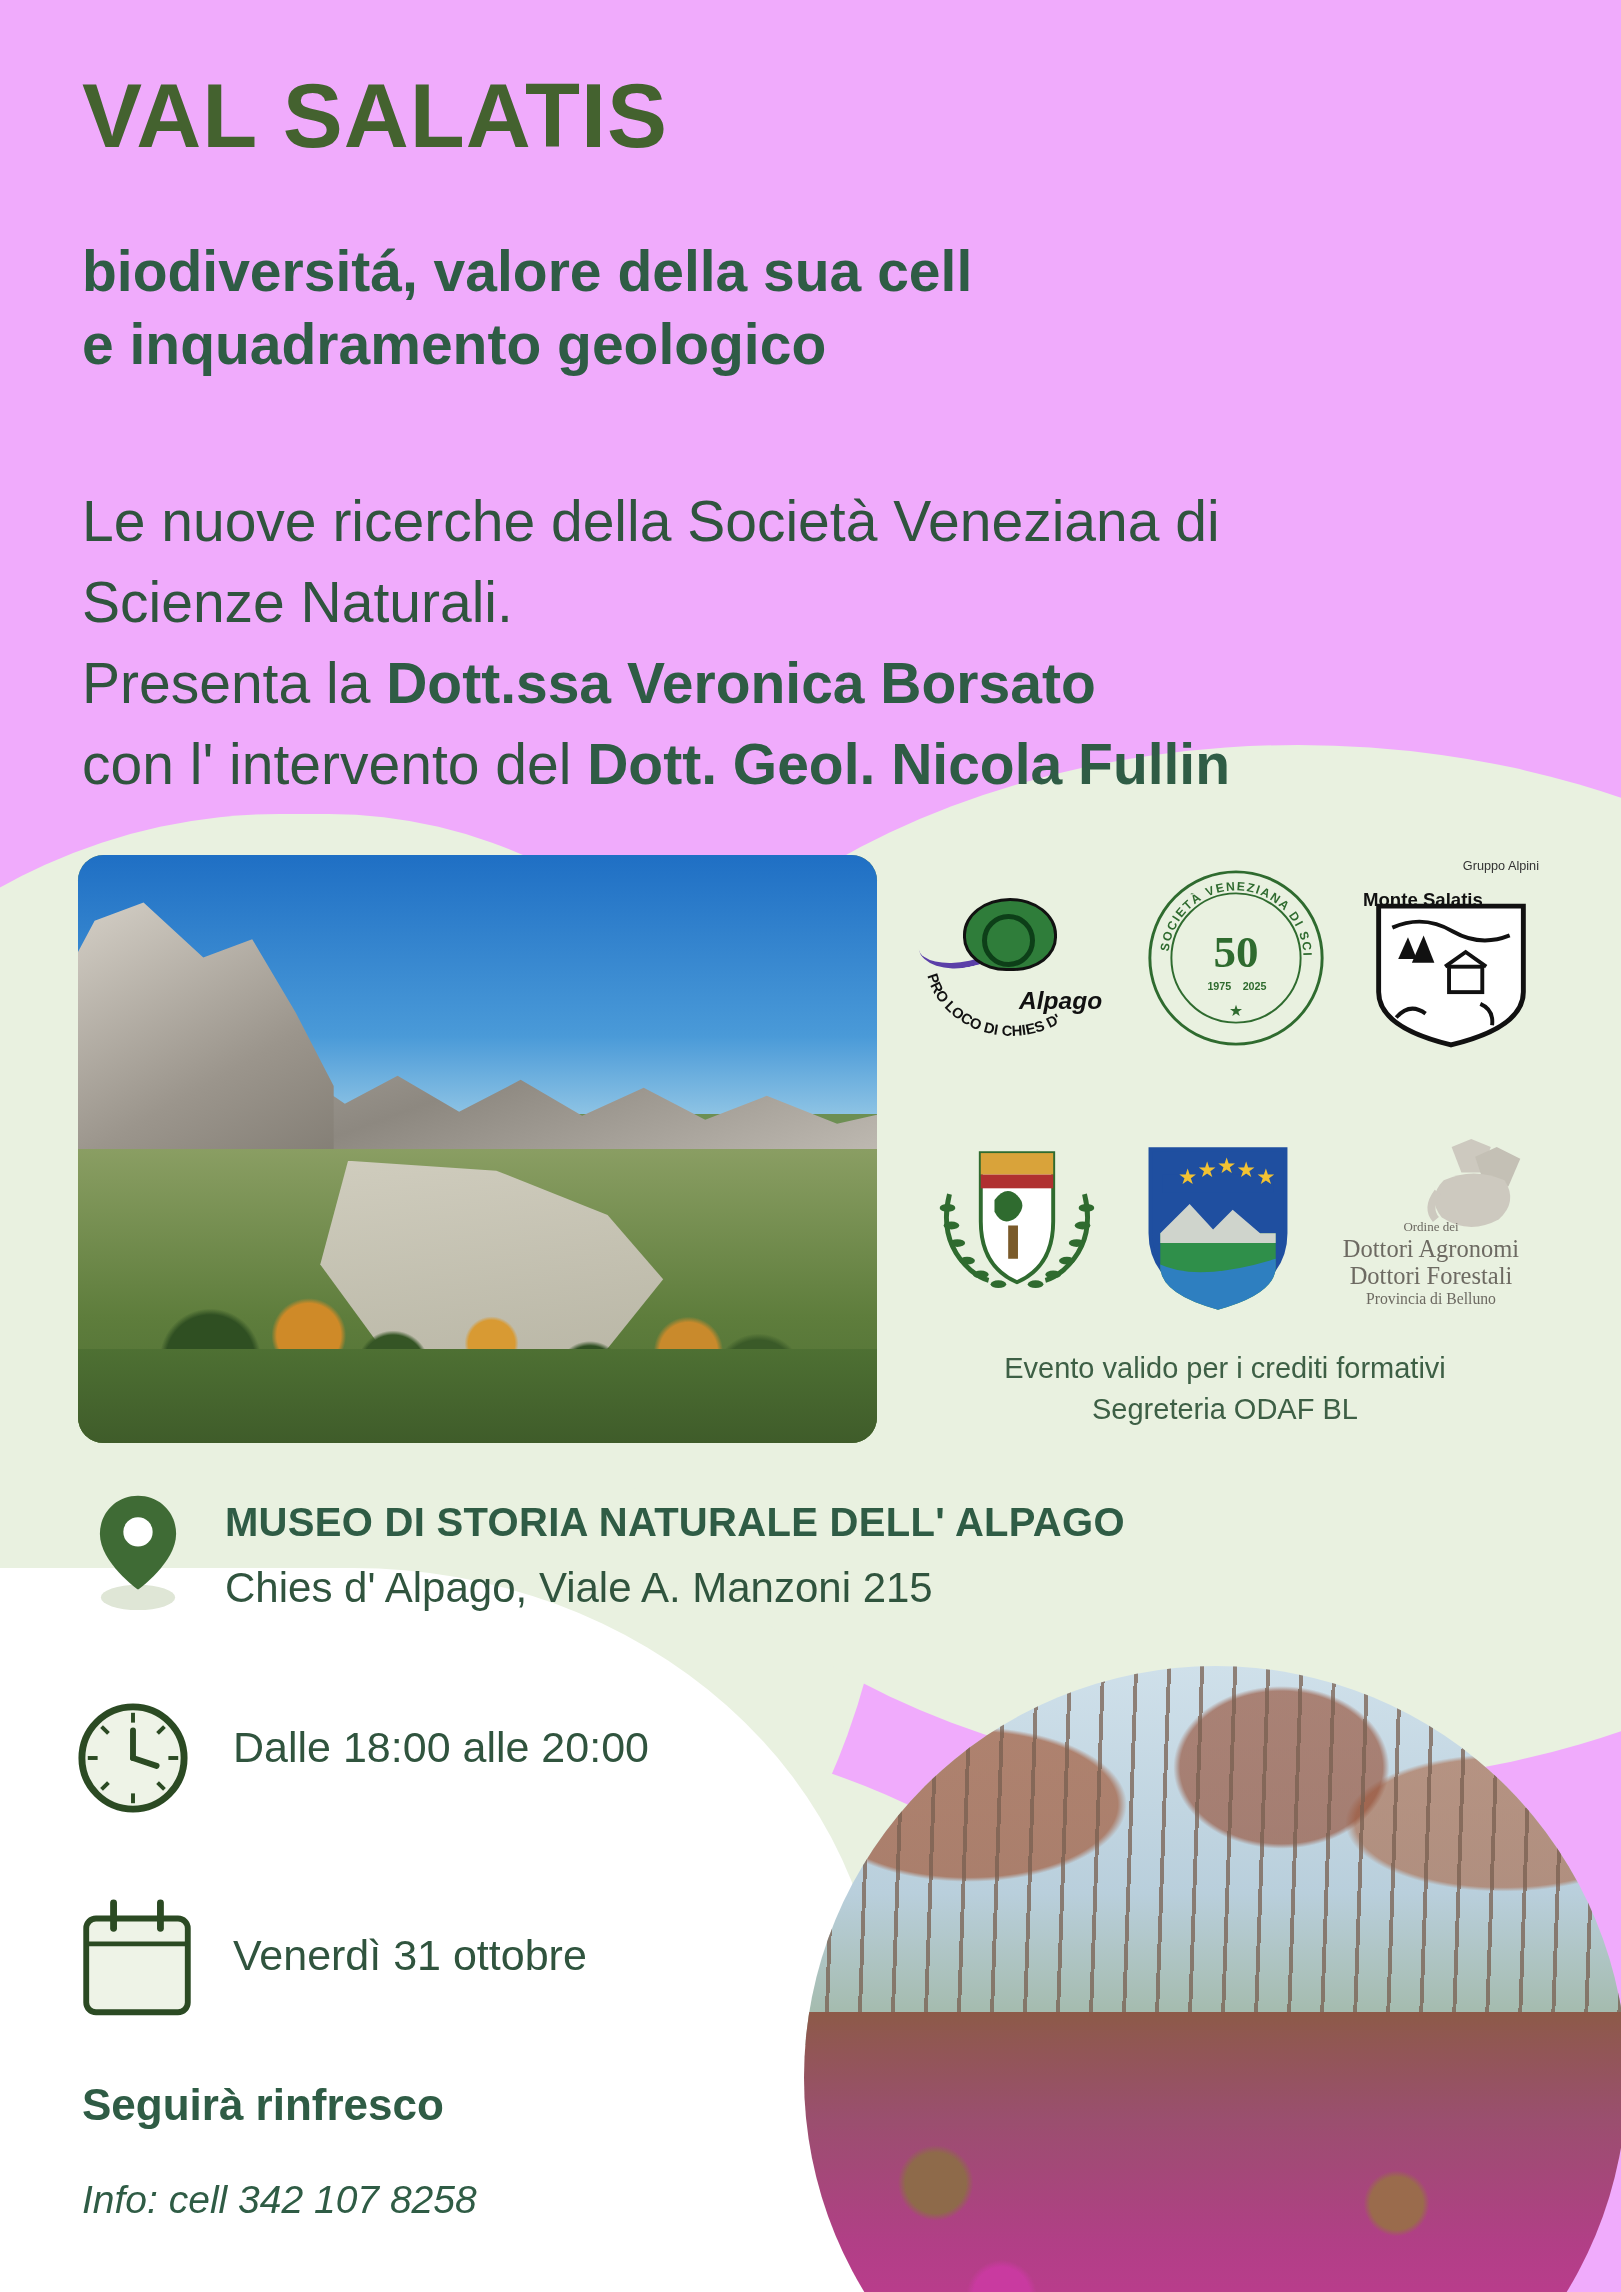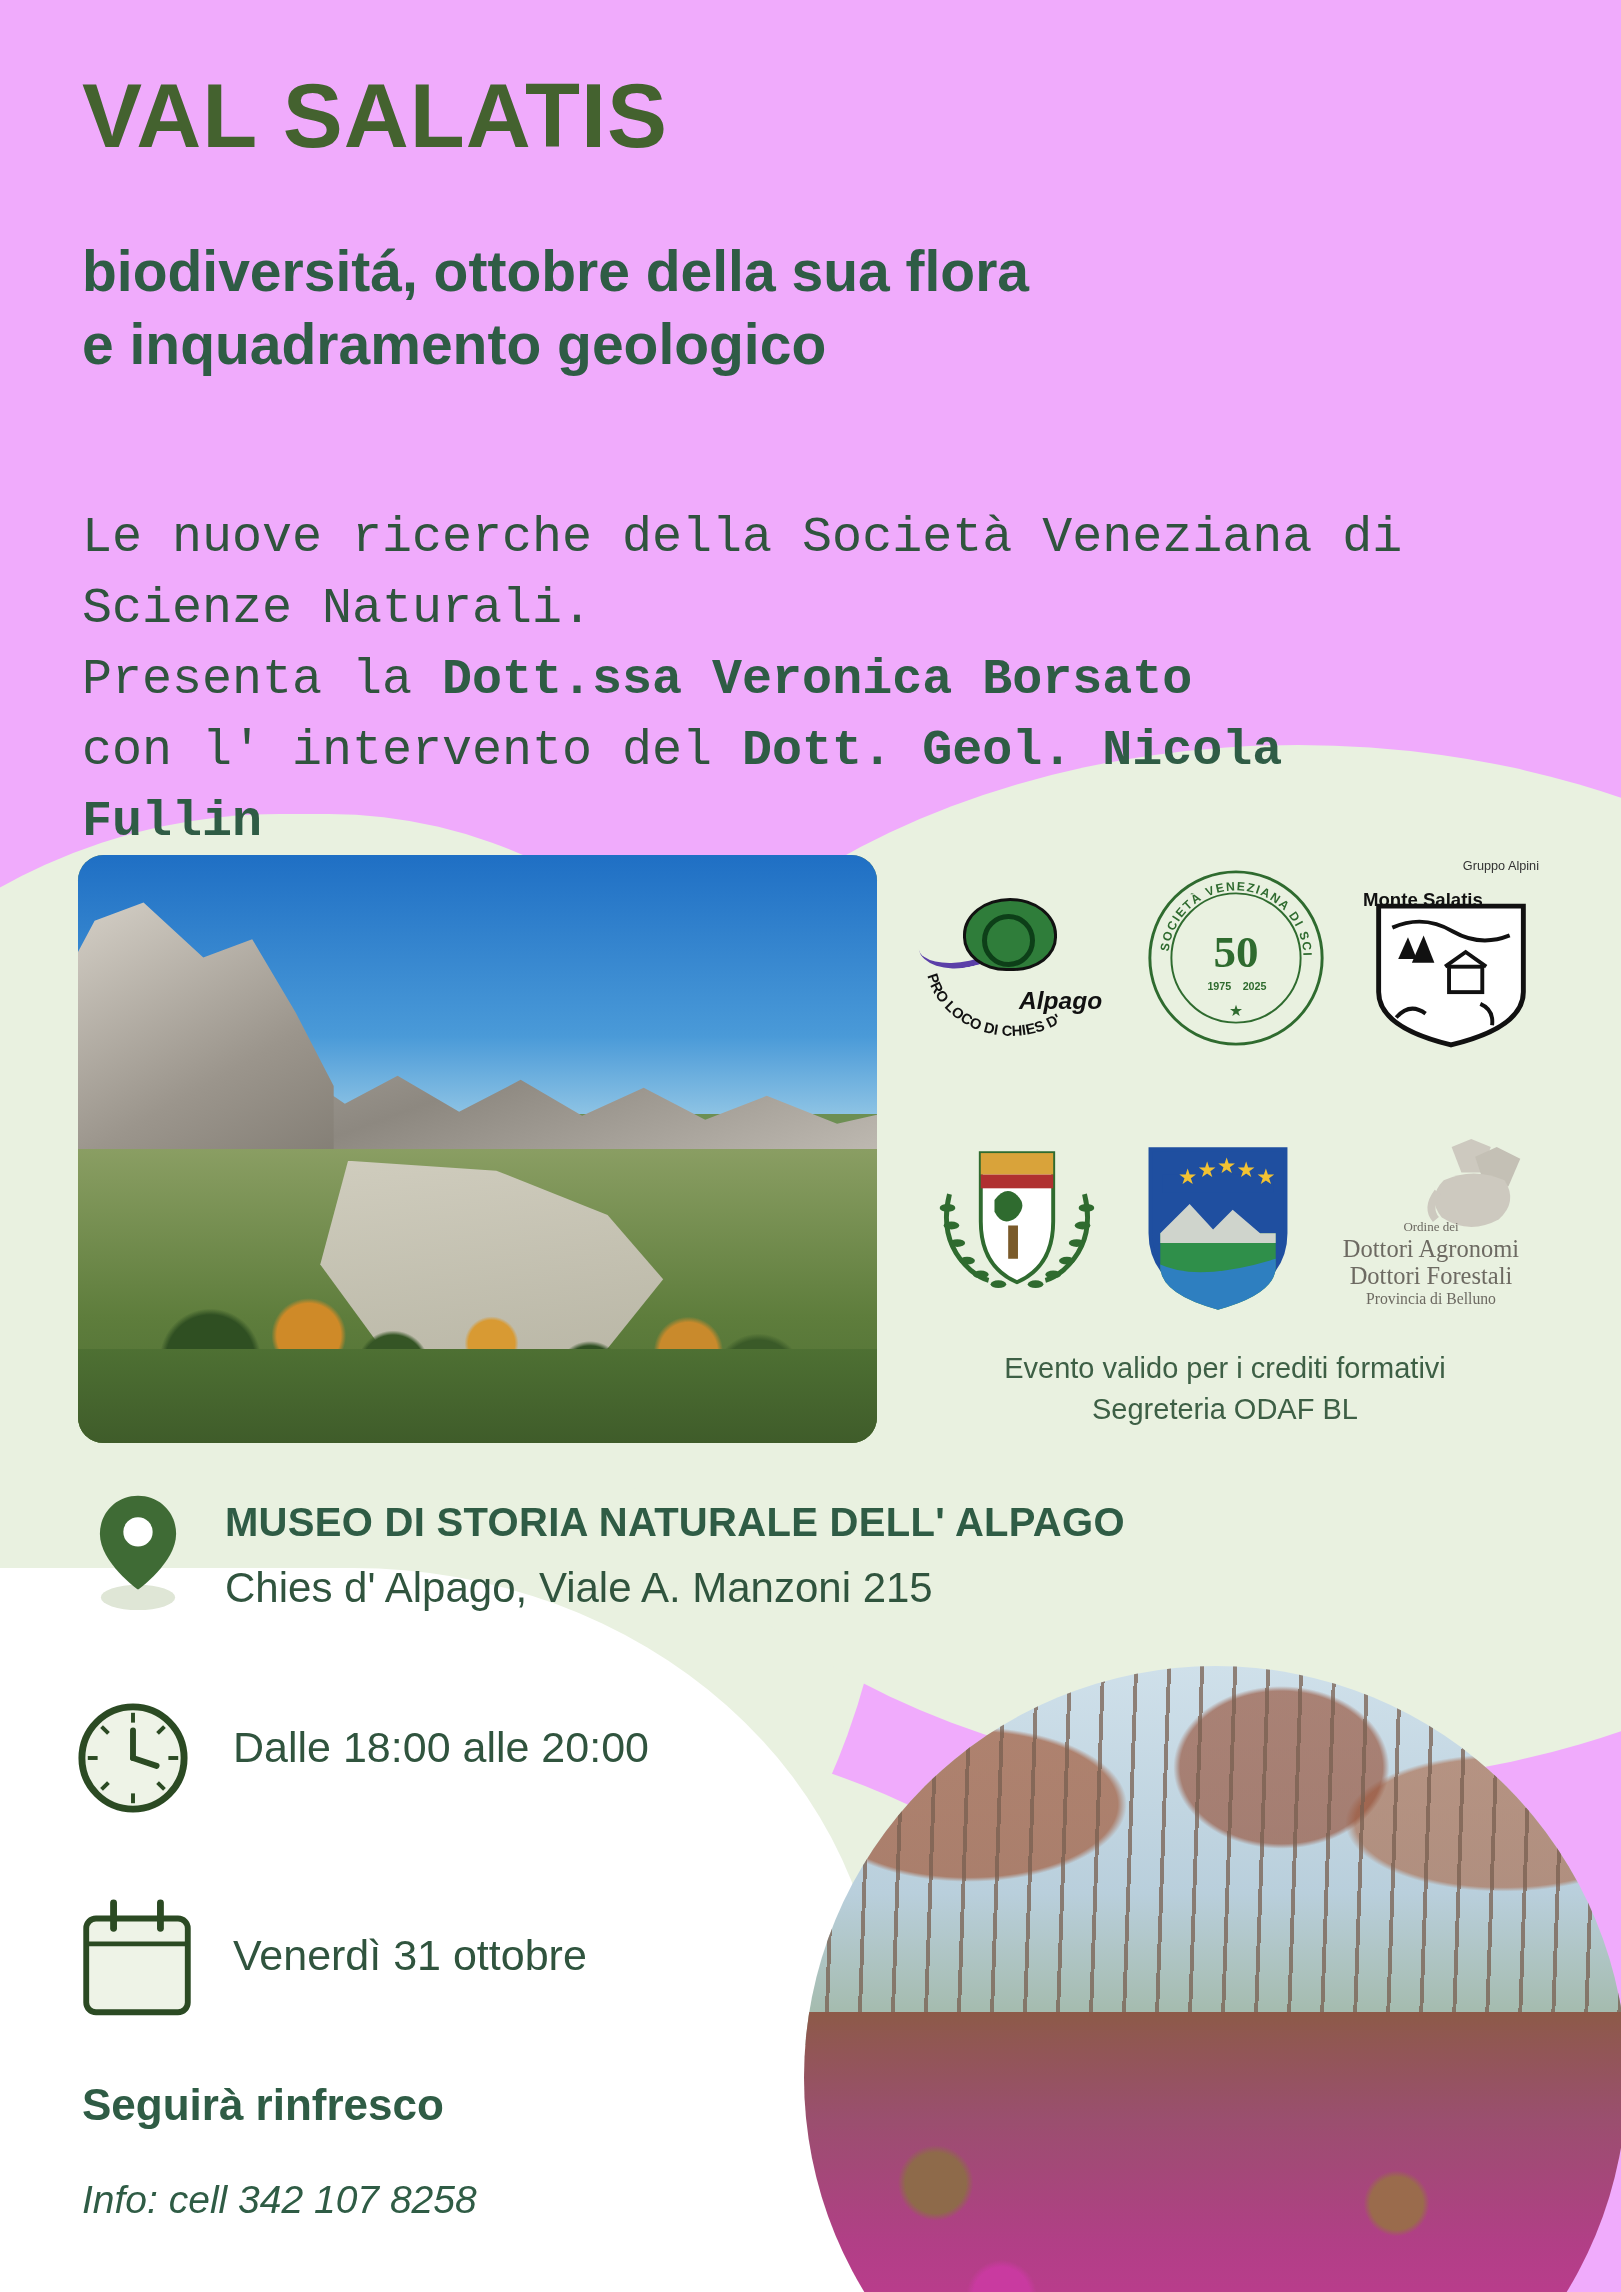--- a/index.html
+++ b/index.html
@@ -77,27 +77,26 @@
     top: 235px;
     width: 1451px;
     font-size: 57px;
     font-weight: 800;
     color: #2f5c45;
     line-height: 1.28;
   }
   .body-text {
     position: absolute;
     left: 82px;
-    top: 502px;
+    top: 481px;
     width: 1402px;
-    font-size: 50px;
+    font-size: 57px;
     color: #30543e;
     line-height: 1.42;
     font-weight: 400;
-    font-family: Liberation Mono, monospace;
   }
   .body-text .strong { font-weight: 800; color: #2f5c45; }
 
   
   .photo-mountain {
     position: absolute;
     left: 78px;
     top: 855px;
     width: 799px;
     height: 588px;
@@ -336,21 +335,21 @@
 <div class="poster">
 
   <div class="blob-left"></div>
   <div class="blob-right"></div>
   <div class="blob-bottom"></div>
   <div class="white-wedge"></div>
 
   <h1 class="title">VAL SALATIS</h1>
 
   <h2 class="subtitle">
-    <span>biodiversitá, ottobre della sua flora</span><br>
+    <span>biodiversitá, valore della sua cell</span><br>
     <span>e inquadramento geologico</span>
   </h2>
 
   <div class="body-text">
     <span>Le nuove ricerche della Società Veneziana di</span><br>
     <span>Scienze Naturali.</span><br>
     <span>Presenta la </span><span class="strong">Dott.ssa Veronica Borsato</span><br>
     <span>con l' intervento del </span><span class="strong">Dott. Geol. Nicola Fullin</span>
   </div>
 

